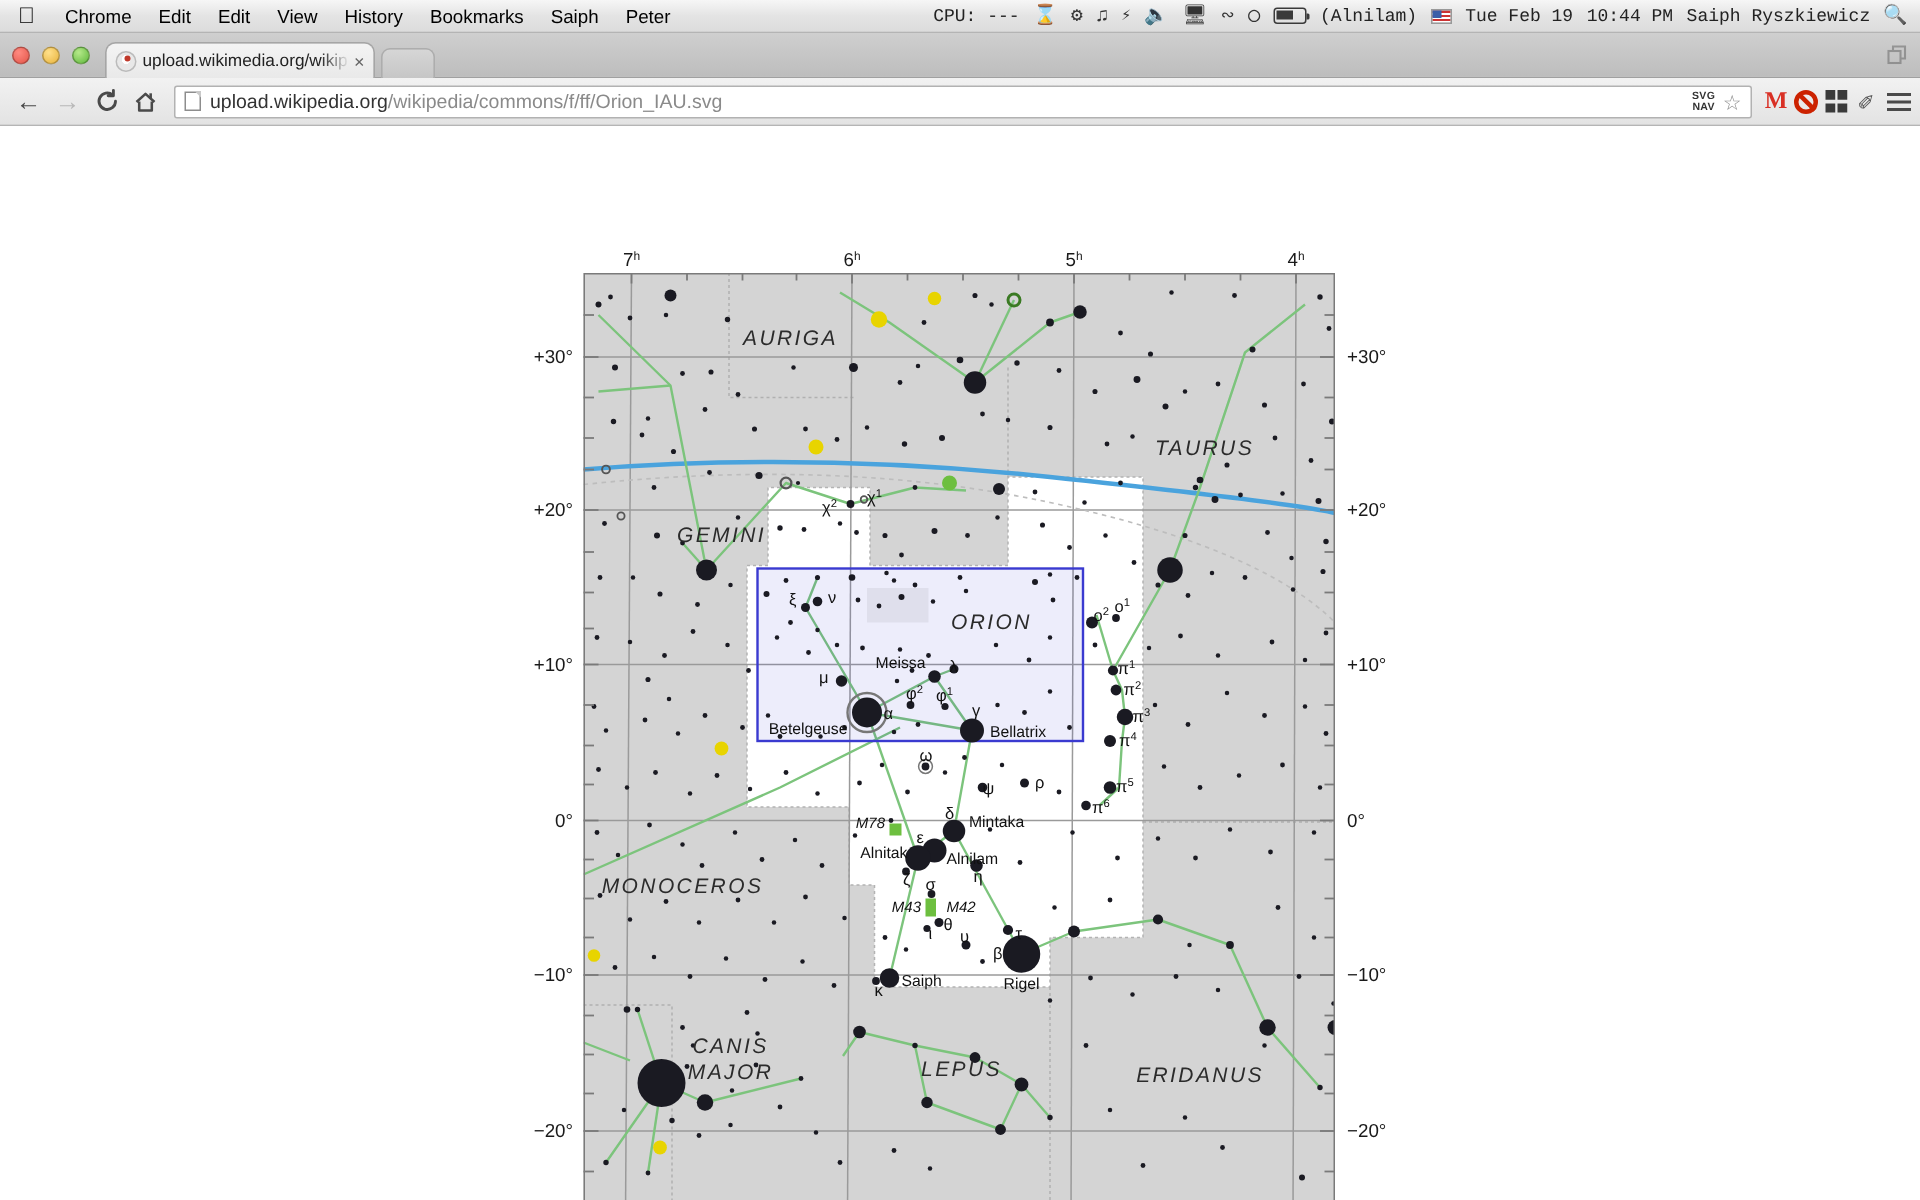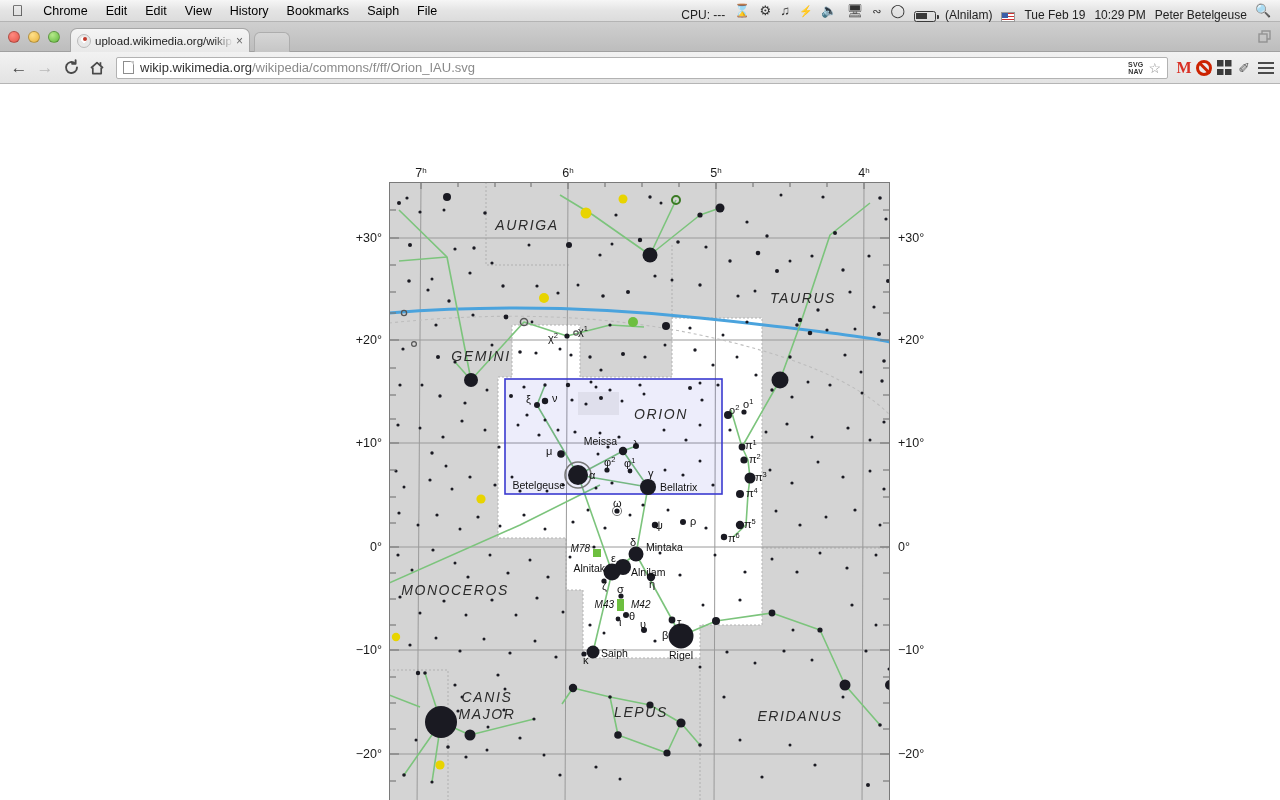--- a/index.html
+++ b/index.html
@@ -12,21 +12,21 @@
 
   
   #menubar {
     position: absolute; left: 0; top: 0; width: 1280px; height: 22px;
     background: linear-gradient(to bottom, #f6f6f6 0%, #e4e4e4 50%, #dcdcdc 100%);
     border-bottom: 1px solid #b4b4b4;
     display: flex; align-items: center;
     font-size: 12.5px; color: #000;
   }
   #menubar .mb-left { display: flex; align-items: center; }
-  #menubar .mb-right { position: absolute; right: 6px; display: flex; align-items: flex-end; gap: 9px; }
+  #menubar .mb-right { position: absolute; right: 6px; display: flex; align-items: center; gap: 9px; font-family: Liberation Mono, monospace; }
   .mb-item { padding: 0 9px; line-height: 22px; white-space: nowrap; }
   .mb-item.app { font-weight: normal; }
   .mb-apple { padding: 0 11px 0 12px; font-size: 15px; line-height: 20px; }
   .mb-stat { font-size: 12px; color: #222; white-space: nowrap; }
   .mb-icon { font-size: 13px; line-height: 22px; color: #333; }
   .mb-icon.sm { font-size: 11px; }
   .mb-batt {
     display: inline-block; width: 22px; height: 11px;
     border: 1.3px solid #3a3a3a; border-radius: 2.5px; position: relative;
   }
@@ -178,38 +178,38 @@
 <div id="menubar">
   <div class="mb-left">
     <span class="mb-item mb-apple"></span>
     <span class="mb-item app">Chrome</span>
     <span class="mb-item">Edit</span>
     <span class="mb-item">Edit</span>
     <span class="mb-item">View</span>
     <span class="mb-item">History</span>
     <span class="mb-item">Bookmarks</span>
     <span class="mb-item">Saiph</span>
-    <span class="mb-item">File</span>
+    <span class="mb-item">Peter</span>
   </div>
   <div class="mb-right">
     <span class="mb-stat">CPU: ---</span>
     <span class="mb-icon">⌛</span>
     <span class="mb-icon">⚙</span>
     <span class="mb-icon">♫</span>
     <span class="mb-icon sm">⚡</span>
     <span class="mb-icon">🔈</span>
     <span class="mb-icon">🖥</span>
     <span class="mb-icon sm">∾</span>
     <span class="mb-icon mb-wifi">◯</span>
     <span class="mb-batt"></span>
     <span class="mb-stat">(Alnilam)</span>
     <span class="mb-flag"></span>
     <span class="mb-stat">Tue Feb 19</span>
-    <span class="mb-stat">10:29 PM</span>
-    <span class="mb-stat">Peter Betelgeuse</span>
+    <span class="mb-stat">10:44 PM</span>
+    <span class="mb-stat">Saiph Ryszkiewicz</span>
     <span class="mb-icon mb-search">🔍</span>
   </div>
 </div>
 
 <div id="chrome-tabbar">
   <div class="traffic">
     <span class="tl r"></span>
     <span class="tl y"></span>
     <span class="tl g"></span>
   </div>
@@ -240,21 +240,21 @@
   </span>
   <span class="nav-btn home">
     <svg width="16" height="16" viewBox="0 0 16 16" aria-hidden="true">
       <path d="M2 8 L8 2.6 L14 8" fill="none" stroke="#4a4a4a" stroke-width="1.7" stroke-linejoin="round"></path>
       <path d="M3.8 7.6 L3.8 13.6 L12.2 13.6 L12.2 7.6" fill="none" stroke="#4a4a4a" stroke-width="1.7" stroke-linejoin="round"></path>
       <rect x="10.6" y="2.2" width="1.7" height="3.4" fill="#4a4a4a"></rect>
     </svg>
   </span>
   <div id="omnibox">
     <span class="page-icon"></span>
-    <span class="omni-url"><span>wikip.wikimedia.org</span><span class="dim">/wikipedia/commons/f/ff/Orion_IAU.svg</span></span>
+    <span class="omni-url"><span>upload.wikipedia.org</span><span class="dim">/wikipedia/commons/f/ff/Orion_IAU.svg</span></span>
     <span class="omni-right">
       <span class="svgnav">
         <span>SVG</span><br>
         <span>NAV</span>
       </span>
       <span class="star-icon">☆</span>
     </span>
   </div>
   <span class="ext ext-gmail">M</span>
   <span class="ext">

